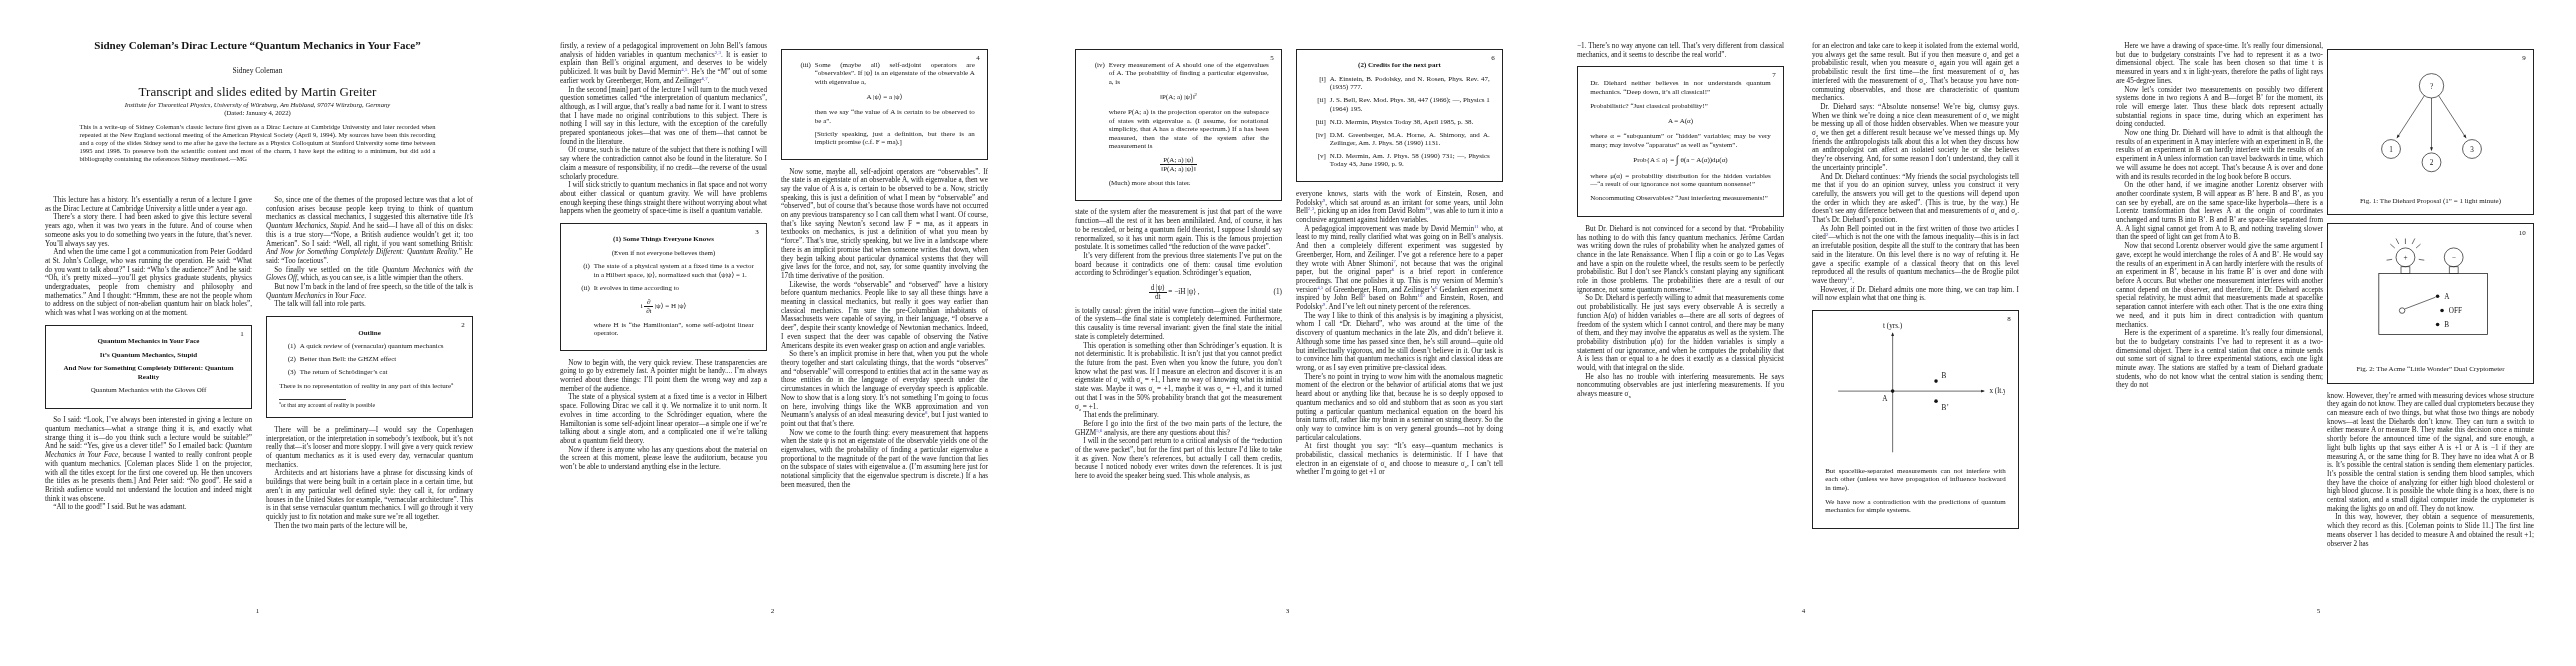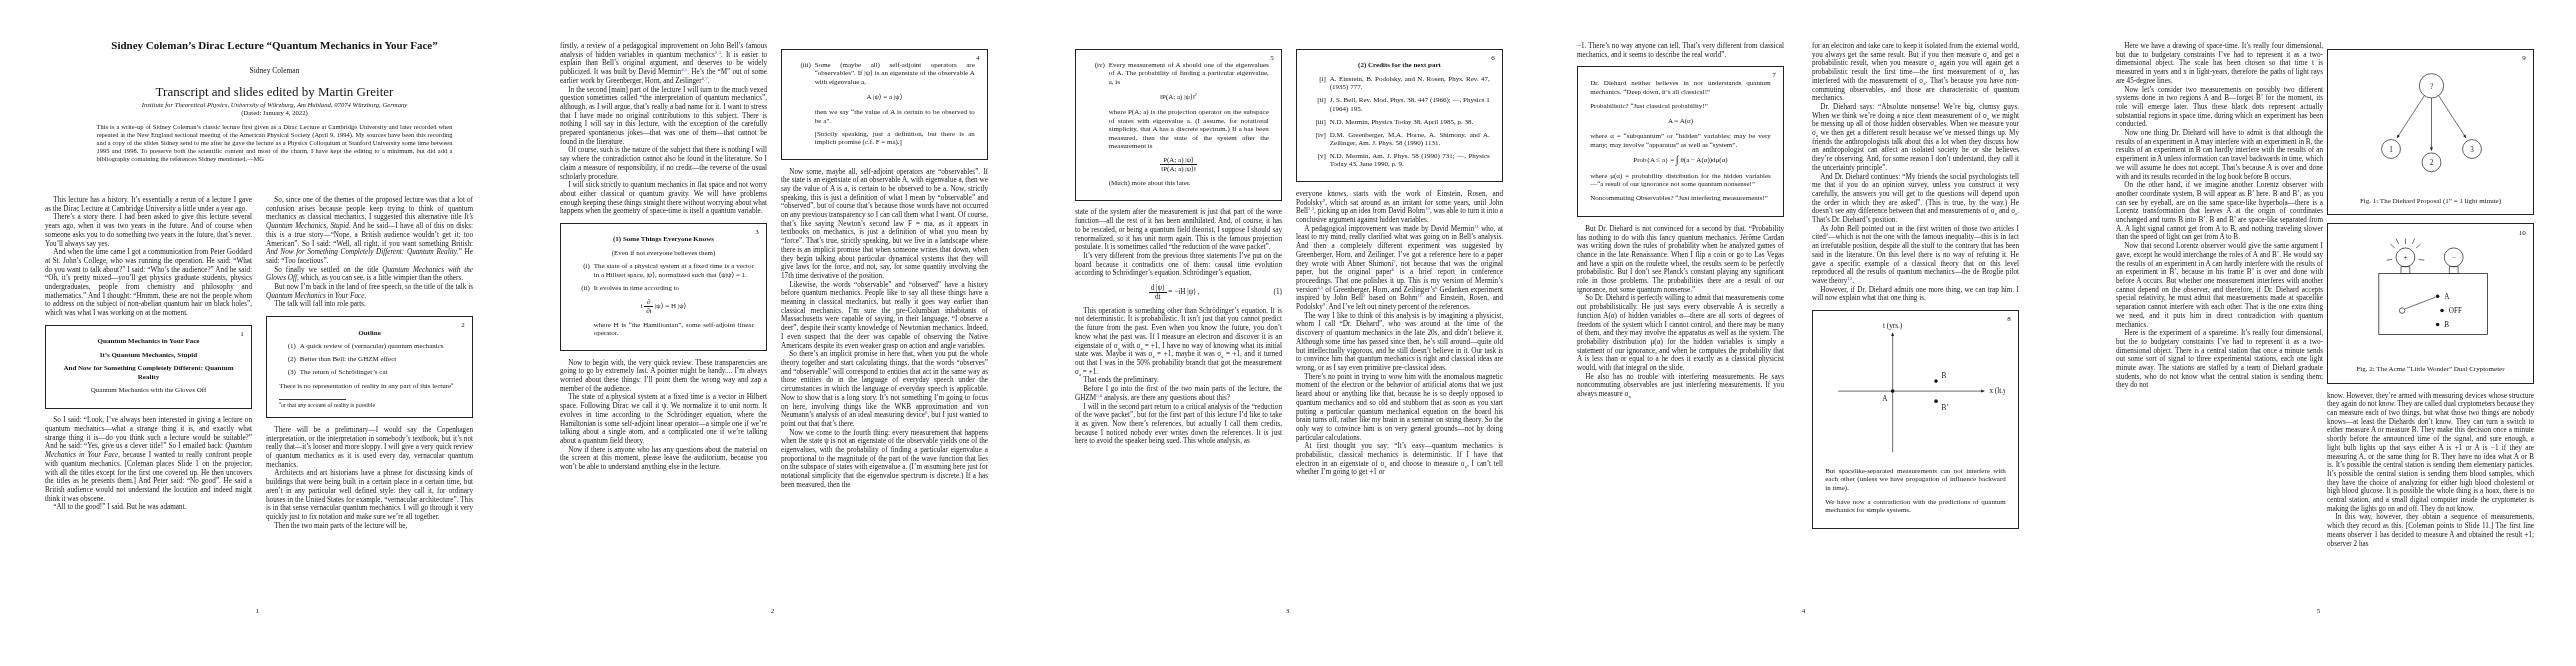--- a/index.html
+++ b/index.html
@@ -1,21 +1,21 @@
 <!DOCTYPE html>
 <html style="--link: #3b3fc9;font-size:9px"><head>
 <meta charset="utf-8">
 <style>
   html,body{margin:0;padding:0;background:#ffffff;}
   body{position:relative;width:2576px;height:667px;overflow:hidden;
        font-family:"Liberation Serif","DejaVu Serif",serif;color:#141414;}
   .arxiv{position:absolute;left:6.7px;top:588px;transform:rotate(-90deg);transform-origin:0 0;
          font-size:14px;letter-spacing:1.1px;color:#666;white-space:nowrap;}
   .page{position:absolute;top:0;width:515px;height:667px;background:#fff;}
-  .hdr{position:absolute;left:50px;top:39px;width:449px;text-align:center;}
+  .hdr{position:absolute;left:33px;top:39px;width:449px;text-align:center;}
   .doc-title{font-size:11px;font-weight:bold;margin:0 0 14.5px 0;}
   .doc-author{font-size:7.5px;margin:0 0 9px 0;}
   .doc-editor{font-size:13px;margin:0 0 1.1px 0;}
   .doc-affil{font-size:6.7px;font-style:italic;margin:0 0 1.1px 0;}
   .doc-dated{font-size:6.7px;margin:0 0 7.8px 0;}
   .abstract{width:356px;margin:0 auto;text-align:justify;font-size:6.5px;line-height:8px;}
   .col{position:absolute;width:207px;text-align:justify;font-size:7.2px;line-height:8.7px;overflow:hidden;}
   .col-std{top:42px;height:562px;}
   .col-p1{top:196px;height:409px;}
   .para{margin:0;text-indent:8.3px;}
@@ -164,20 +164,21 @@
             <span class="eqbody"><span class="frac"><span class="fn1">P(A; a) |ψ⟩</span><span class="fd1">‖P(A; a) |ψ⟩‖</span></span> <span></span></span>
           </div>
           <div class="s-cont">(Much) more about this later.</div>
         </div>
         <p class="para ni">state of the system after the measurement is just that part of the wave function—all the rest of it has been annihilated. And, of course, it has to be rescaled, or being a quantum field theorist, I suppose I should say renormalized, so it has unit norm again. This is the famous projection postulate. It is sometimes called “the reduction of the wave packet”.</p>
         <p class="para">It’s very different from the previous three statements I’ve put on the board because it contradicts one of them: causal time evolution according to Schrödinger’s equation. Schrödinger’s equation,</p>
         <div class="eqrow">
           <span class="eqbody"><span class="frac"><span class="fn1">d |ψ⟩</span><span class="fd1">dt</span></span> <span>= −iH |ψ⟩ ,</span></span>
           <span class="eqtag">(1)</span>
         </div>
+        <p class="para ni">is totally causal: given the initial wave function—given the initial state of the system—the final state is completely determined. Furthermore, this causality is time reversal invariant: given the final state the initial state is completely determined.</p>
         <p class="para">This operation is something other than Schrödinger’s equation. It is not deterministic. It is probabilistic. It isn’t just that you cannot predict the future from the past. Even when you know the future, you don’t know what the past was. If I measure an electron and discover it is an eigenstate of σ<sub>z</sub> with σ<sub>z</sub> = +1, I have no way of knowing what its initial state was. Maybe it was σ<sub>z</sub> = +1, maybe it was σ<sub>x</sub> = +1, and it turned out that I was in the 50% probability branch that got the measurement σ<sub>z</sub> = +1.</p>
         <p class="para">That ends the preliminary.</p>
         <p class="para">Before I go into the first of the two main parts of the lecture, the GHZM<sup class="cite">5,6</sup> analysis, are there any questions about this?</p>
         <p class="para">I will in the second part return to a critical analysis of the “reduction of the wave packet”, but for the first part of this lecture I’d like to take it as given. Now there’s references, but actually I call them credits, because I noticed nobody ever writes down the references. It is just here to avoid the speaker being sued. This whole analysis, as</p>
       </div>
       <div class="col col-std" style="left: 266px;">
         <div class="slide">
           <span class="snum">6</span>
           <div class="s-title">(2) Credits for the next part</div>
           <div class="s-item">
@@ -250,21 +251,21 @@
             </svg></div>
           <div class="s-p">But spacelike-separated measurements can not interfere with each other (unless we have propagation of influence backward in time).</div>
           <div class="s-p">We have now a contradiction with the predictions of quantum mechanics for simple systems.</div>
         </div>
       </div>
       <div class="pagenum">4</div>
     </div>
     <div class="page" style="left: 2061px;">
       <div class="col col-std" style="left: 55px;">
         <p class="para">Here we have a drawing of space-time. It’s really four dimensional, but due to budgetary constraints I’ve had to represent it as a two-dimensional object. The scale has been chosen so that time t is measured in years and x in light-years, therefore the paths of light rays are 45-degree lines.</p>
-        <p class="para">Now let’s consider two measurements on possibly two different systems done in two regions A and B—forget B’ for the moment, its role will emerge later. Thus these black dots represent actually substantial regions in space time, during which an experiment has been conducted.</p>
+        <p class="para">Now let’s consider two measurements on possibly two different systems done in two regions A and B—forget B’ for the moment, its role will emerge later. Thus these black dots represent actually substantial regions in space time, during which an experiment has doing conducted.</p>
         <p class="para">Now one thing Dr. Diehard will have to admit is that although the results of an experiment in A may interfere with an experiment in B, the results of an experiment in B can hardly interfere with the results of an experiment in A unless information can travel backwards in time, which we will assume he does not accept. That’s because A is over and done with and its results recorded in the log book before B occurs.</p>
         <p class="para">On the other hand, if we imagine another Lorentz observer with another coordinate system, B will appear as B’ here. B and B’, as you can see by eyeball, are on the same space-like hyperbola—there is a Lorentz transformation that leaves A at the origin of coordinates unchanged and turns B into B’. B and B’ are space-like separated from A. A light signal cannot get from A to B, and nothing traveling slower than the speed of light can get from A to B.</p>
         <p class="para">Now that second Lorentz observer would give the same argument I gave, except he would interchange the roles of A and B’. He would say the results of an experiment in A can hardly interfere with the results of an experiment in B’, because in his frame B’ is over and done with before A occurs. But whether one measurement interferes with another cannot depend on the observer, and therefore, if Dr. Diehard accepts special relativity, he must admit that measurements made at spacelike separation cannot interfere with each other. That is the one extra thing we need, and it puts him in direct contradiction with quantum mechanics.</p>
         <p class="para">Here is the experiment of a sparetime. It’s really four dimensional, but the to budgetary constraints I’ve had to represent it as a two-dimensional object. There is a central station that once a minute sends out some sort of signal to three experimental stations, each one light minute away. The stations are staffed by a team of Diehard graduate students, who do not know what the central station is sending them; they do not</p>
       </div>
       <div class="col col-std" style="left: 266px;">
         <div class="slide">
           <span class="snum">9</span>
           <div class="figwrap"><svg width="183" height="127" viewBox="0 0 330 228" style="font-size:12.6px">
               <circle cx="165" cy="46" r="22" fill="none" stroke="#222" stroke-width="1.3"></circle>

